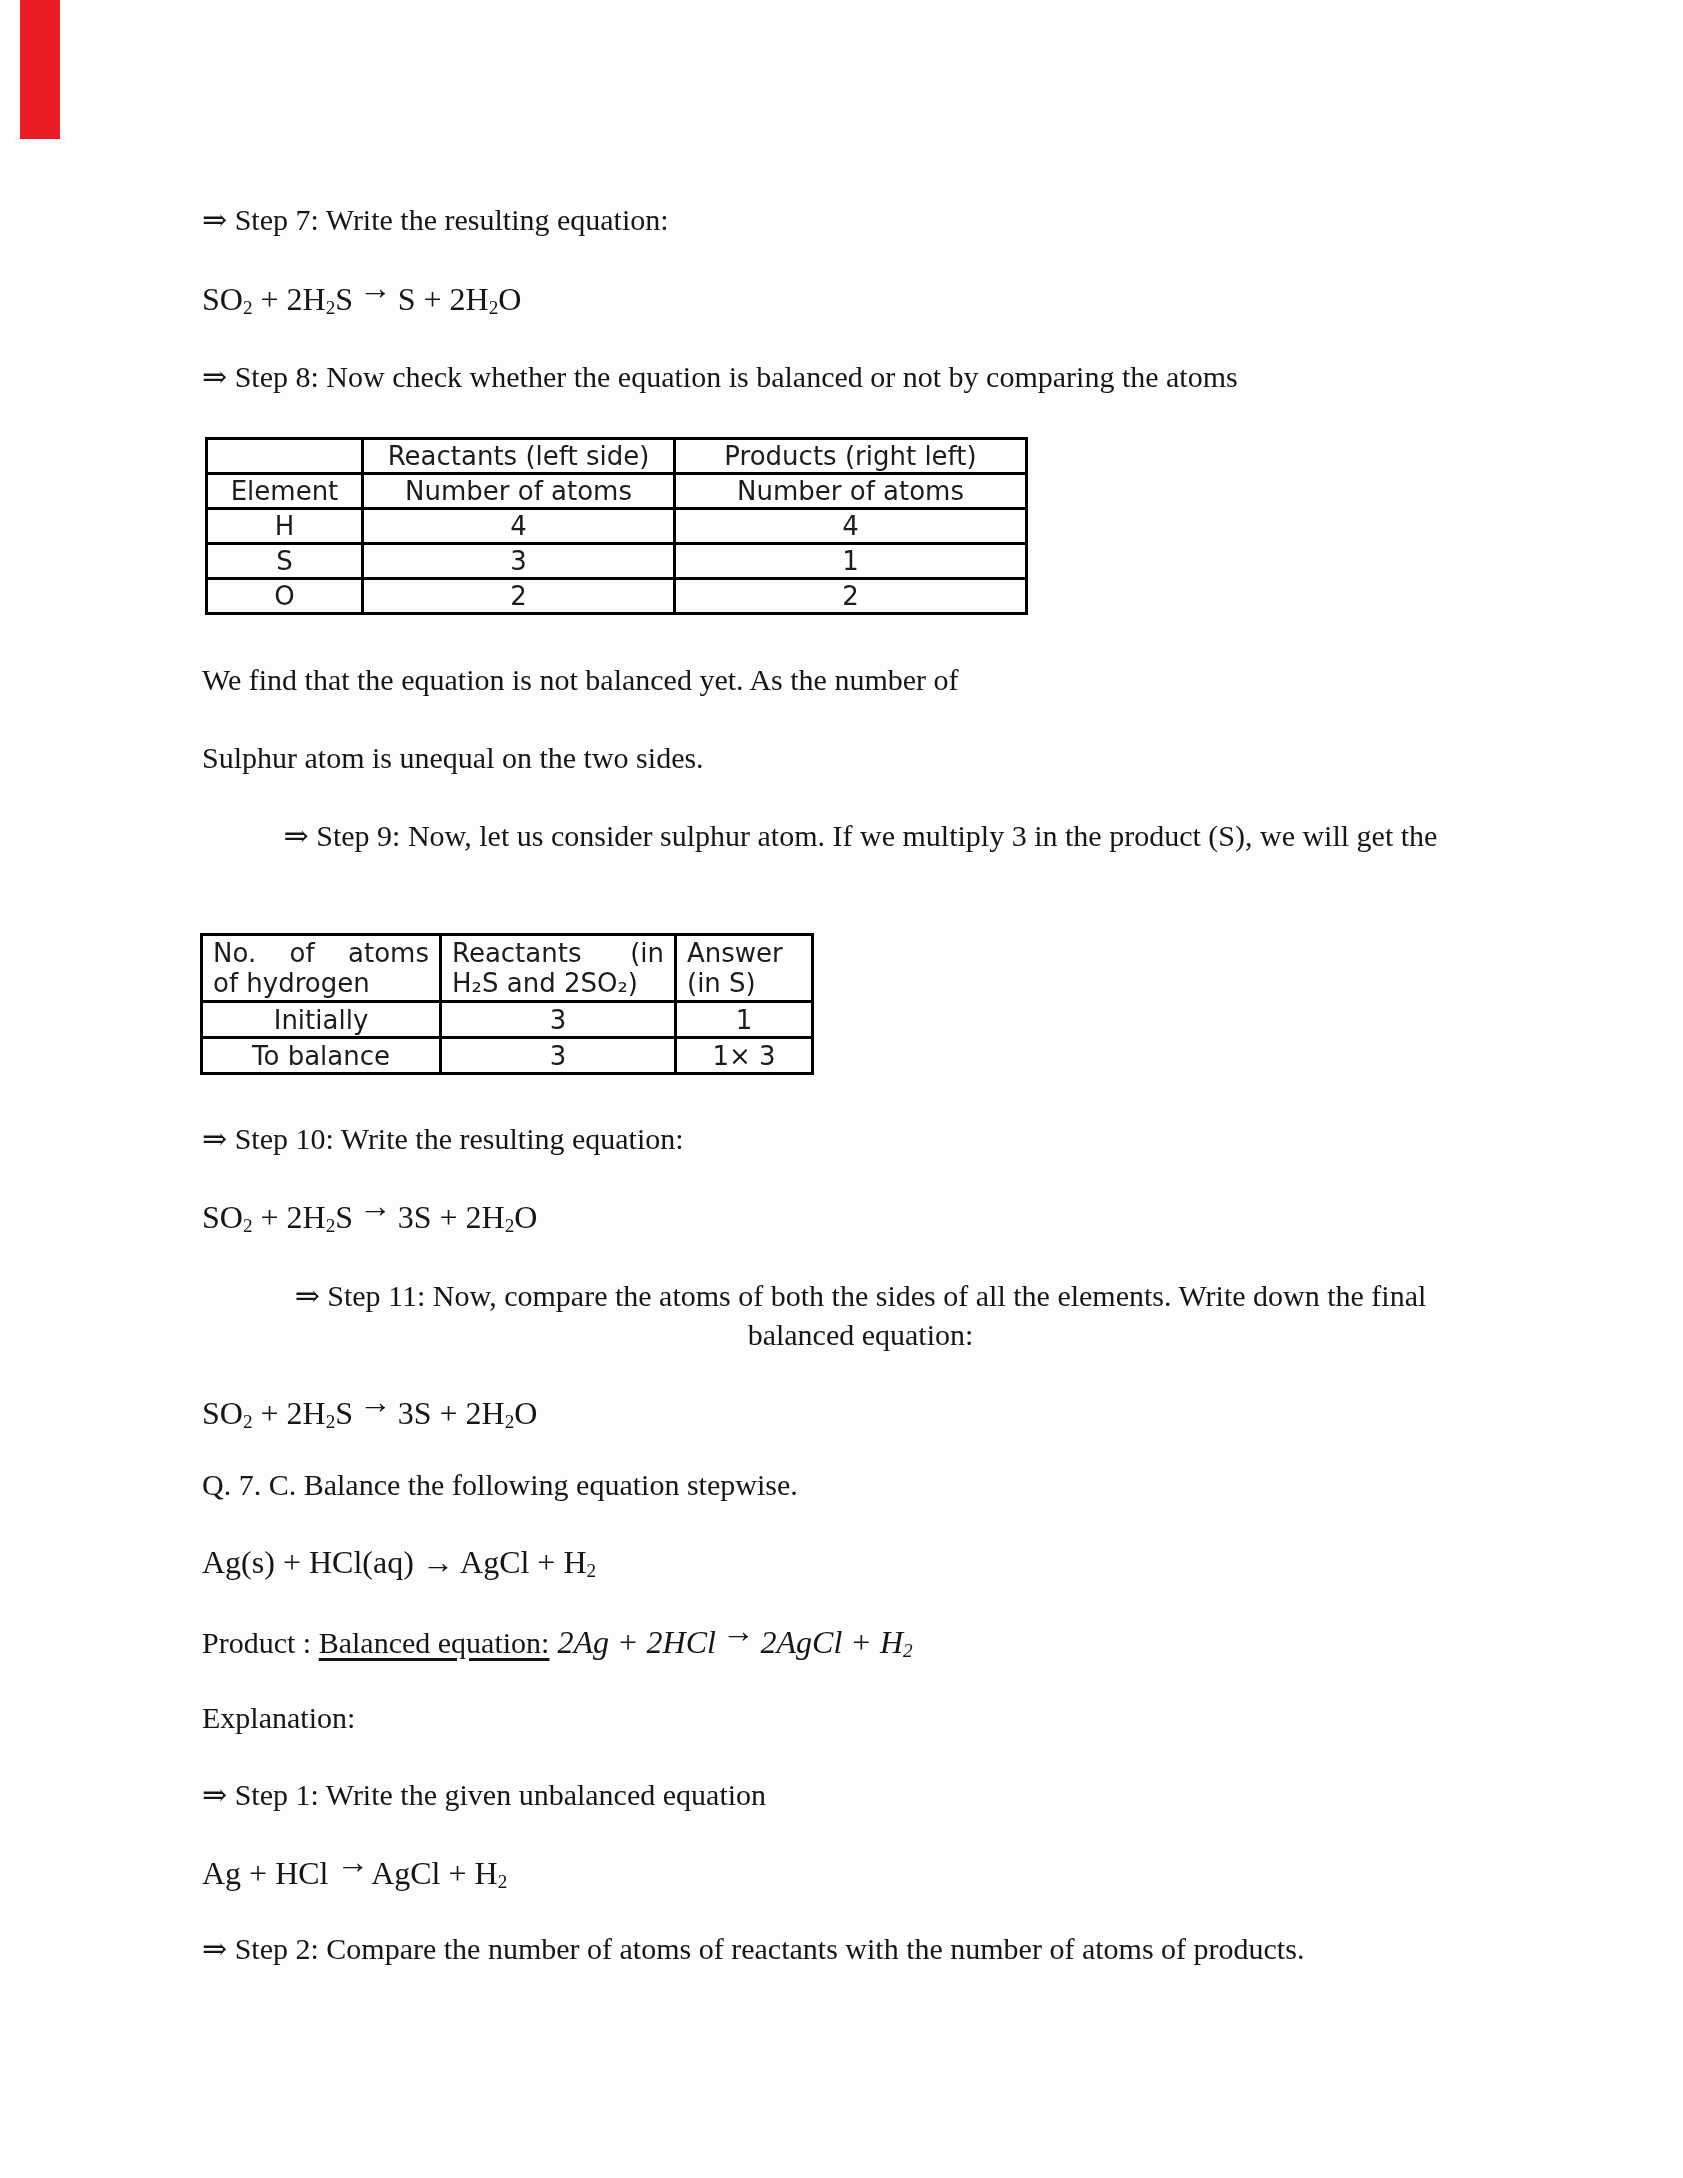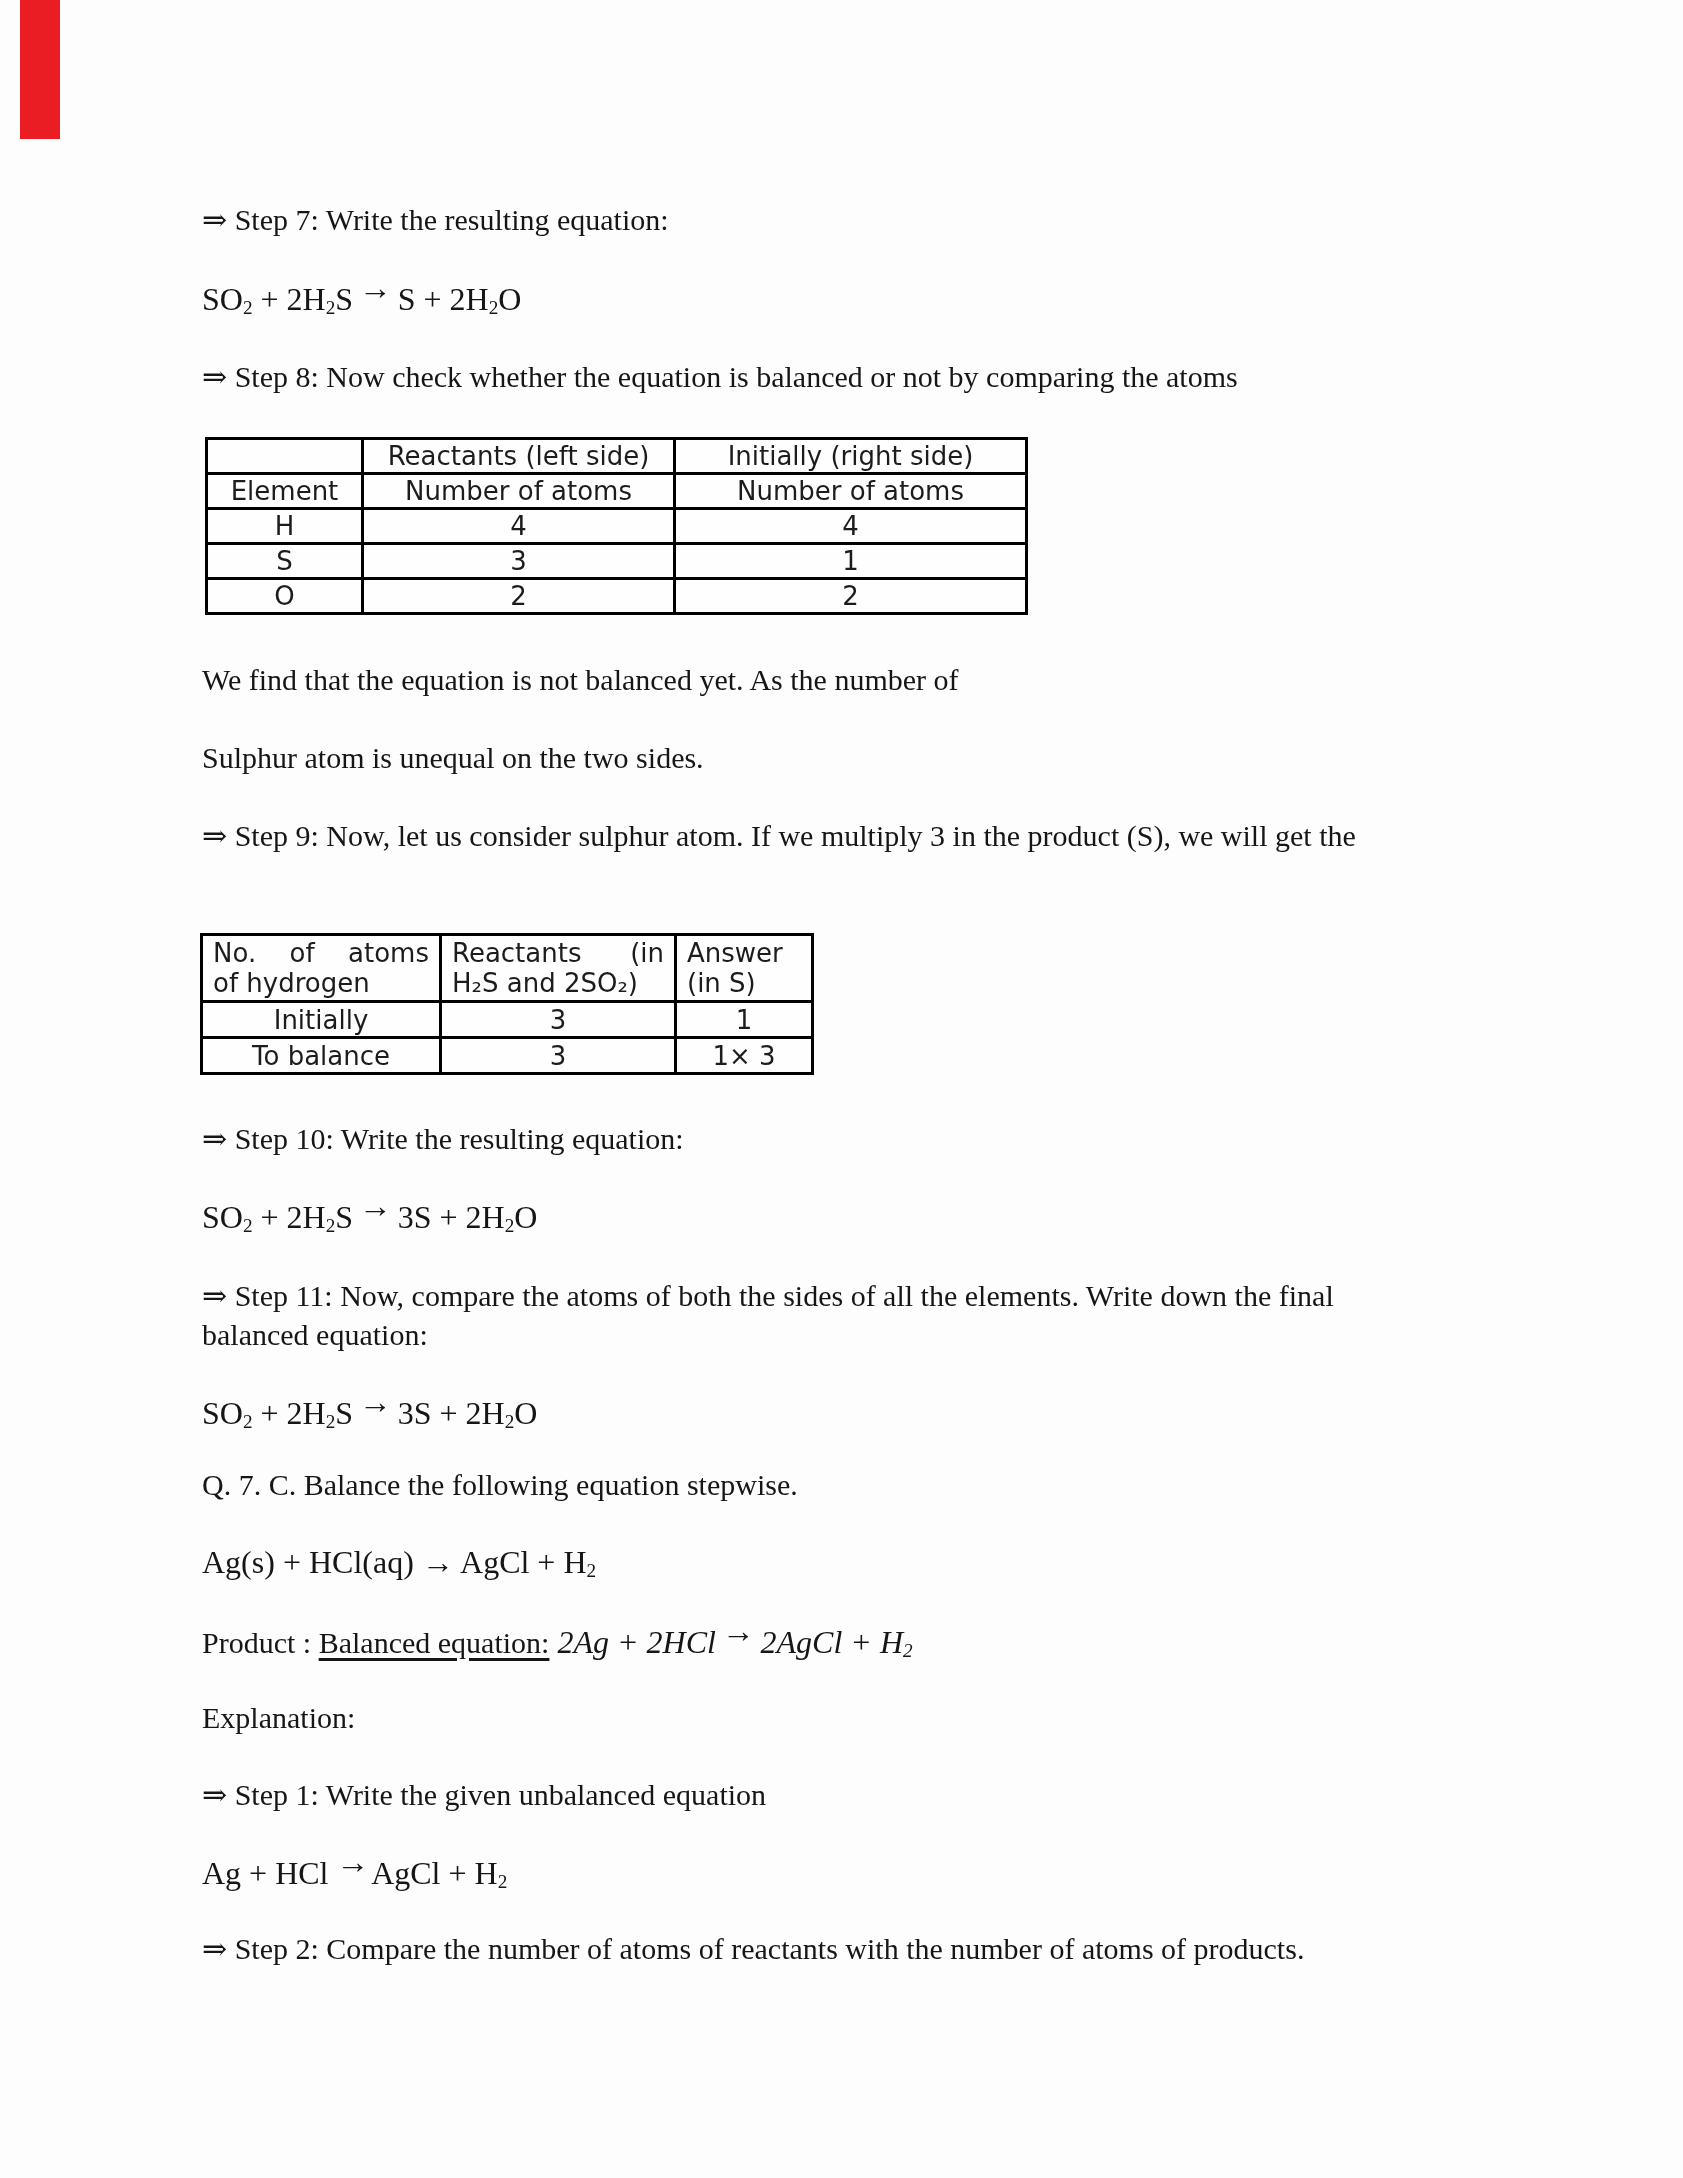--- a/index.html
+++ b/index.html
@@ -19,20 +19,21 @@
     top: 0;
     width: 40px;
     height: 139px;
   }
   .p {
     position: absolute;
     left: 202px;
     font-size: 30px;
     line-height: 1.25;
     white-space: nowrap;
+    text-align: center;
   }
   .p.wrap { white-space: normal; width: 1317px; line-height: 39px; }
   .eq { font-size: 32px; }
   .bold { font-weight: normal; }
   .ul {
     text-decoration: underline;
     text-decoration-thickness: 3px;
     text-underline-offset: 5px;
   }
   .sub { font-size: 0.60em; vertical-align: -0.22em; letter-spacing: 0; }
@@ -74,21 +75,21 @@
 
   <div class="p eq" style="top:275px"><span>SO</span><span class="sub">2</span><span> + 2H</span><span class="sub">2</span><span>S</span><span class="rarr">→</span><span>S + 2H</span><span class="sub">2</span><span>O</span></div>
 
   <div class="p" style="top:358px">⇒ Step 8: Now check whether the equation is balanced or not by comparing the atoms</div>
 
   <table class="t1">
     <tbody>
       <tr>
         <td class="c1"></td>
         <td class="c2">Reactants (left side)</td>
-        <td class="c3">Initially (right side)</td>
+        <td class="c3">Products (right left)</td>
       </tr>
       <tr>
         <td class="c1">Element</td>
         <td class="c2">Number of atoms</td>
         <td class="c3">Number of atoms</td>
       </tr>
       <tr>
         <td class="c1">H</td>
         <td class="c2">4</td>
         <td class="c3">4</td>

